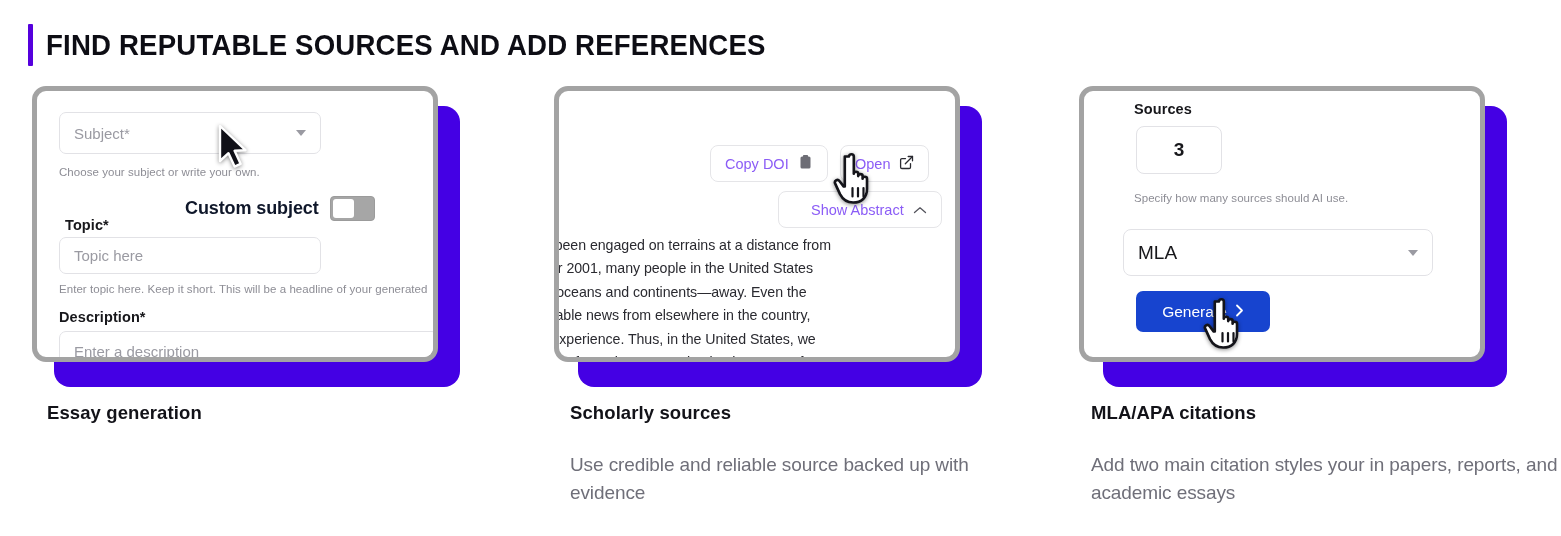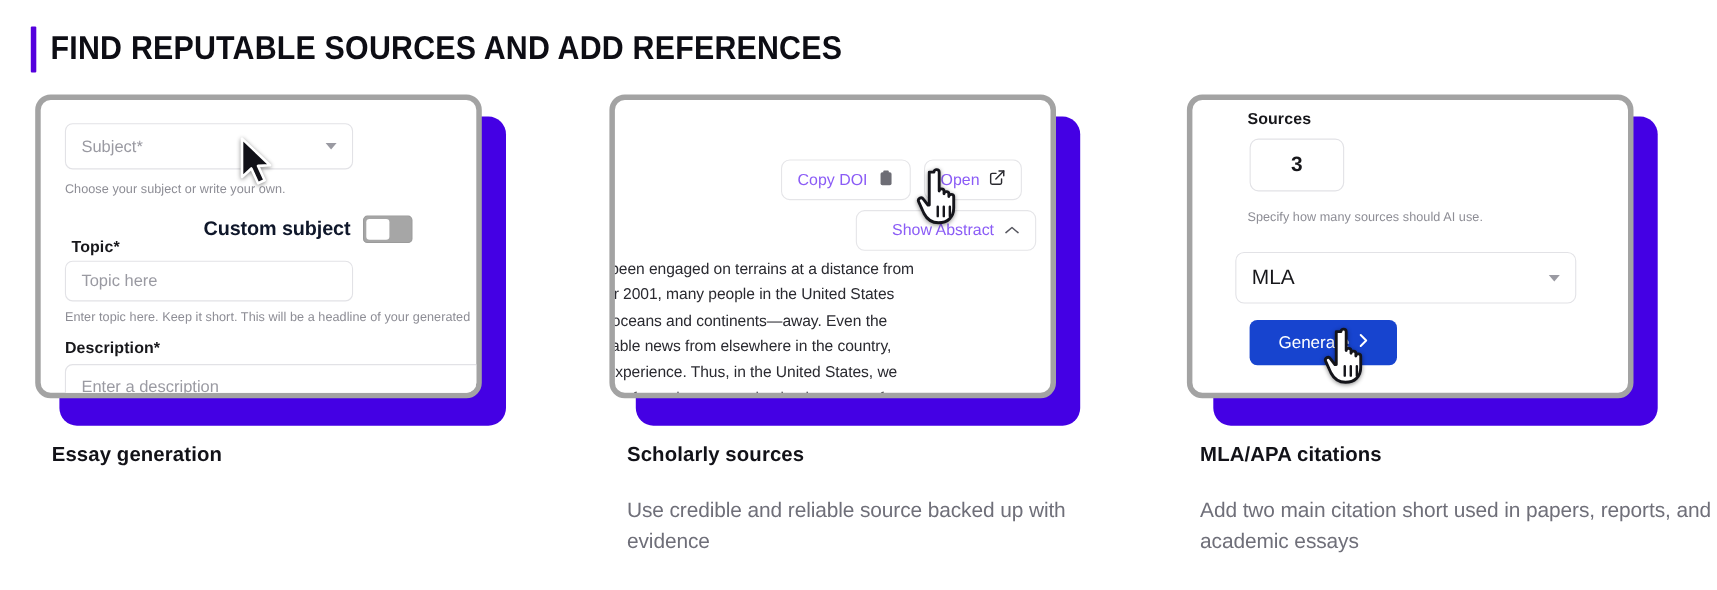--- a/index.html
+++ b/index.html
@@ -415,14 +415,14 @@
   <p class="cap-title">Essay generation</p>
 </div>
 
 <div class="caption cap-1">
   <p class="cap-title">Scholarly sources</p>
   <p class="cap-desc">Use credible and reliable source backed up with evidence</p>
 </div>
 
 <div class="caption cap-2">
   <p class="cap-title">MLA/APA citations</p>
-  <p class="cap-desc">Add two main citation short used in papers, reports, and academic essays</p>
+  <p class="cap-desc">Add two main citation styles your in papers, reports, and academic essays</p>
 </div>
 
 </body></html>

